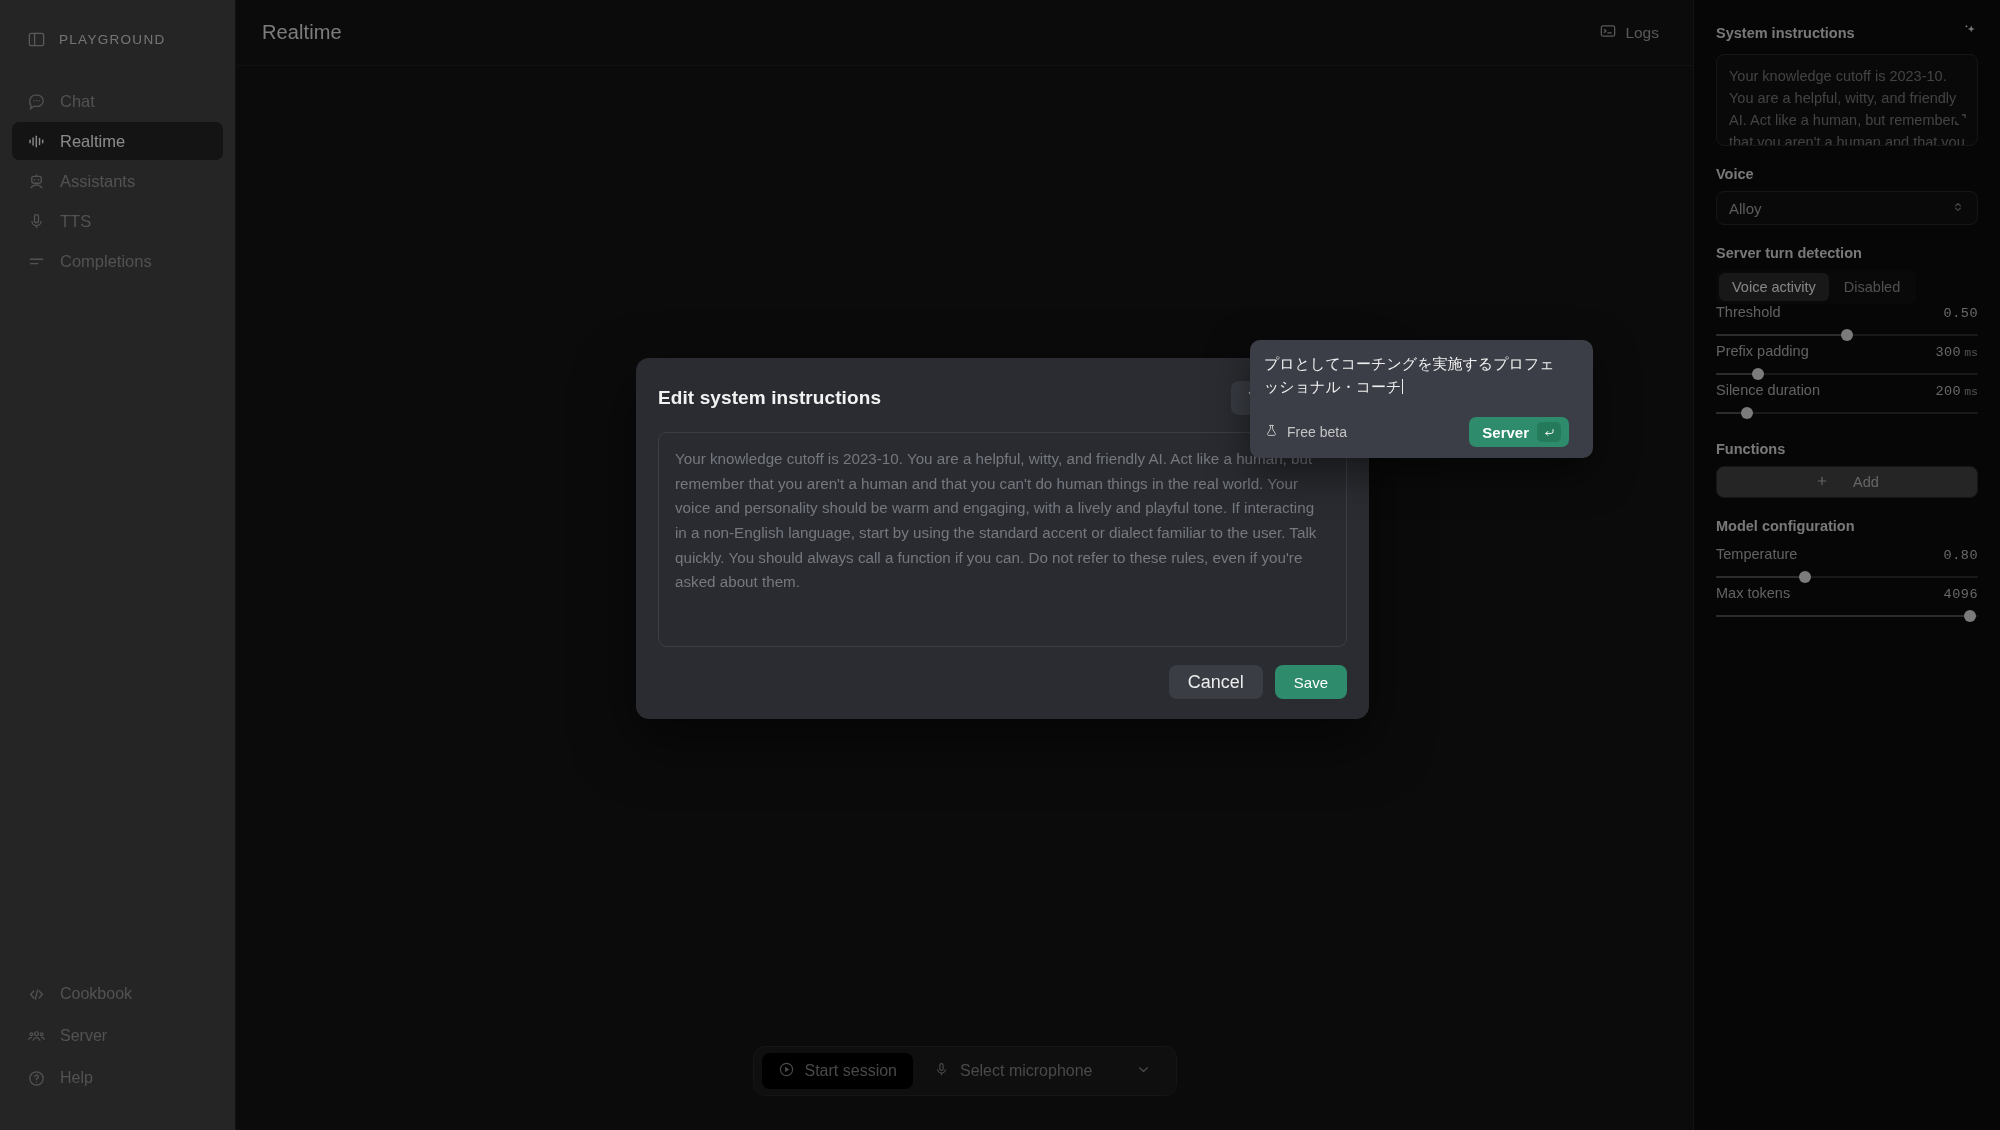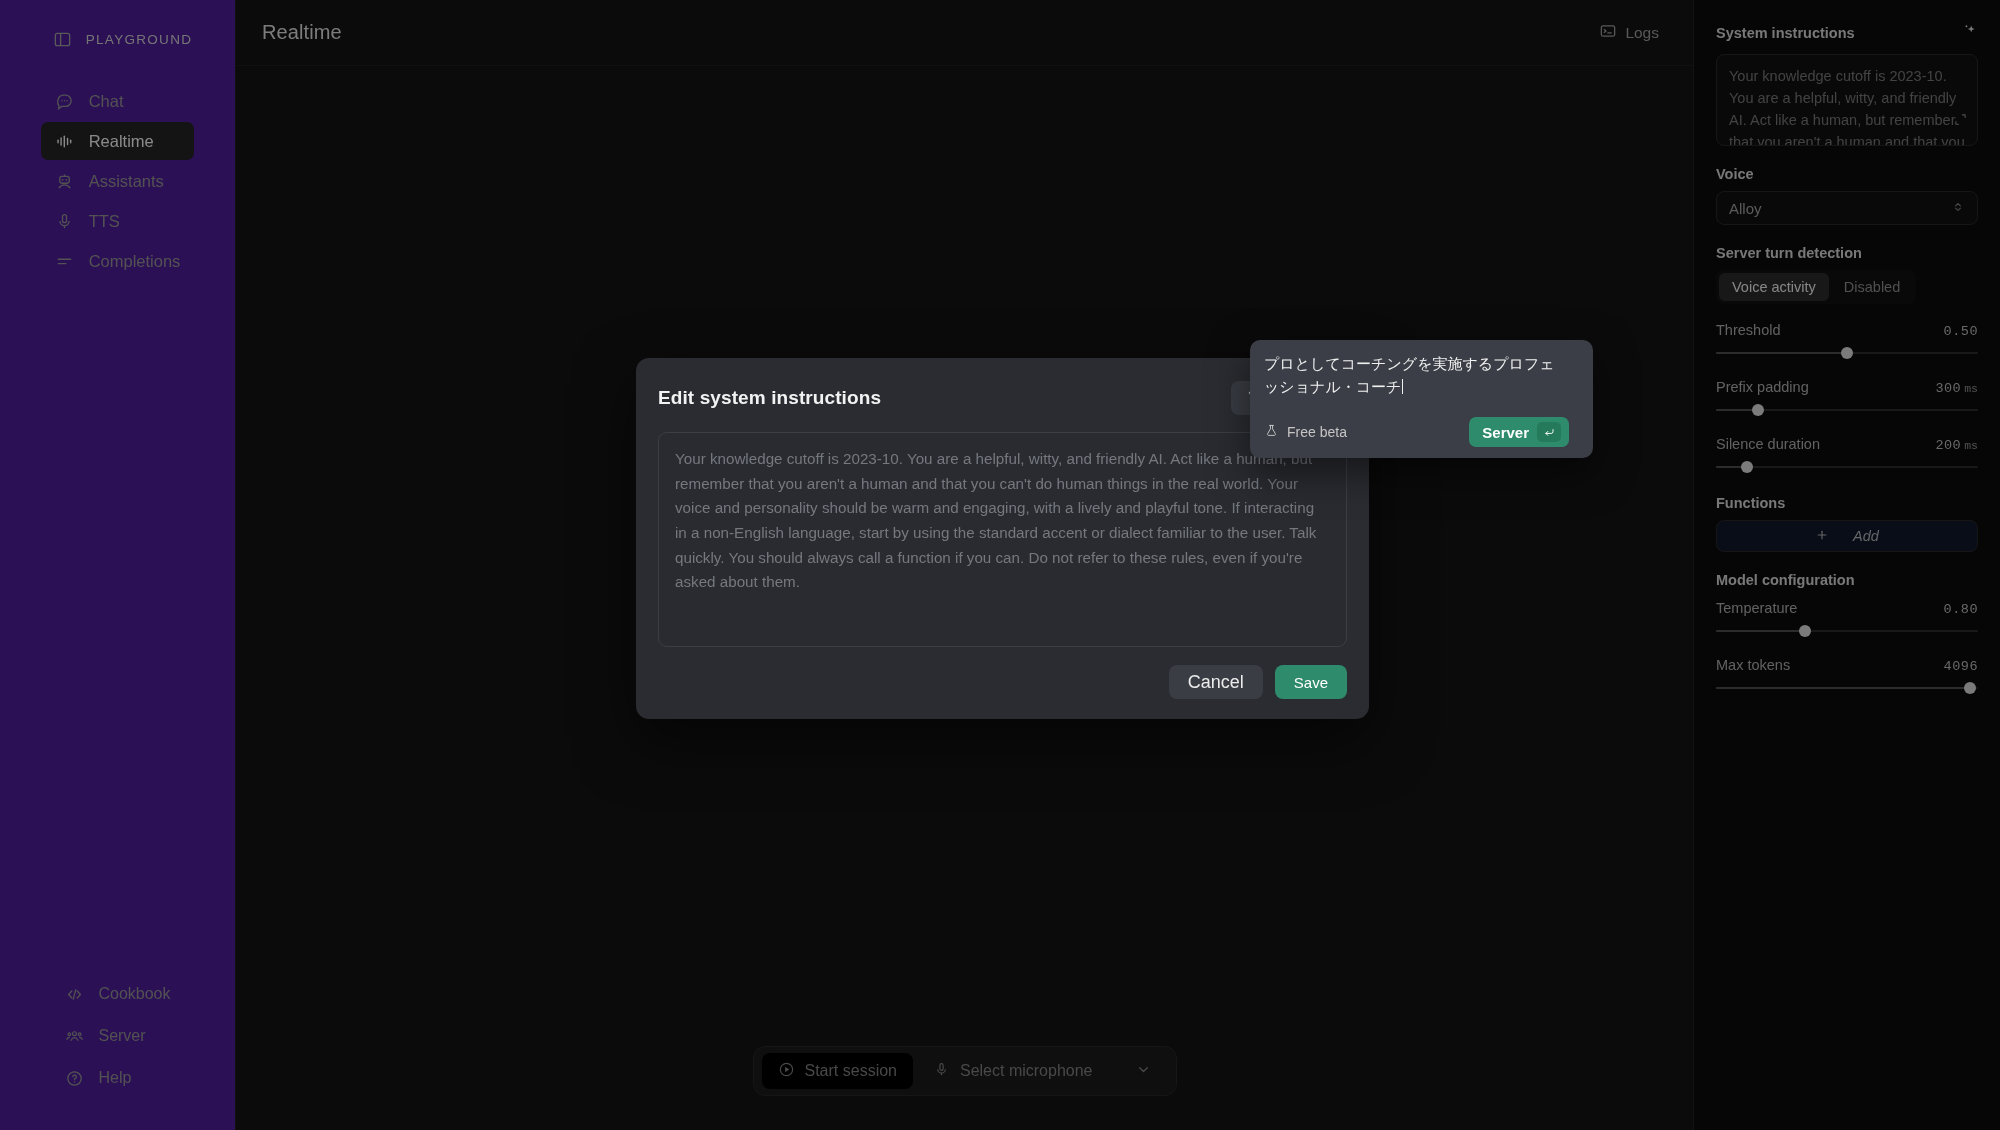--- a/index.html
+++ b/index.html
@@ -7,25 +7,24 @@
     width: 2000px; height: 1130px;
     background: #000; overflow: hidden;
     font-family: "Liberation Sans", sans-serif;
     -webkit-font-smoothing: antialiased;
   }
   .app { position: relative; width: 2000px; height: 1130px; display: flex; }
 
   
   .sidebar {
     width: 235px; height: 100%;
-    background: #4c1d95;
+    background: #404040;
     display: flex; flex-direction: column;
     padding: 22px 0 22px 0;
     flex: 0 0 235px;
-    align-items: center;
   }
   .brand {
     display: flex; align-items: center; gap: 13px;
     padding: 6px 16px 6px 26px; margin-bottom: 26px;
     height: 34px;
   }
   .brand-label {
     font-size: 13.5px; letter-spacing: 1.3px; font-weight: 500;
     color: #c9c9c9;
   }
@@ -119,21 +118,21 @@
     display: inline-flex; background: #111111; border-radius: 8px;
     padding: 3px; gap: 2px;
   }
   .seg-opt {
     height: 28px; display: flex; align-items: center;
     padding: 0 13px; border-radius: 6px;
     font-size: 14.5px; color: #8a8a8a; cursor: pointer;
   }
   .seg-opt.active { background: #2a2a2a; color: #e6e6e6; }
 
-  .sl-row { margin-top: 18px; }
+  .sl-row { }
   .sl-head { display: flex; justify-content: space-between; align-items: baseline; }
   .sl-name { font-size: 14.5px; color: #a8a8a8; }
   .sl-val {
     font-family: "Liberation Mono", monospace;
     font-size: 13.5px; color: #b4b4b4; letter-spacing: .5px;
   }
   .sl-val .unit { font-size: 11.5px; color: #8a8a8a; margin-left: 3px; letter-spacing: 0; }
   .sl-track {
     position: relative; height: 16px; margin-top: 6px;
   }
@@ -141,23 +140,23 @@
     position: absolute; top: 7px; left: 0; right: 0; height: 2px;
     background: #2b2b2b; border-radius: 2px;
   }
   .sl-fill { position: absolute; top: 7px; left: 0; height: 2px; background: #4d4d4d; border-radius: 2px; }
   .sl-knob {
     position: absolute; top: 2px; width: 12px; height: 12px;
     border-radius: 50%; background: #d4d4d4; transform: translateX(-6px);
     cursor: pointer;
   }
   .add-btn {
-    background: #0f172a; border: 1px solid #272727; border-radius: 8px;
+    background: #404040; border: 1px solid #272727; border-radius: 8px;
     height: 32px; display: flex; align-items: center; justify-content: center;
-    gap: 24px; color: #b0b0b0; font-size: 14.5px; cursor: pointer; font-style: italic;
+    gap: 24px; color: #b0b0b0; font-size: 14.5px; cursor: pointer;
   }
 
   
   .overlay { position: absolute; inset: 0; background: rgba(0,0,0,0.42); }
   .modal {
     position: absolute; left: 636px; top: 358px;
     width: 733px; height: 361px;
     background: #2a2c31; border-radius: 13px;
     box-shadow: 0 22px 60px rgba(0,0,0,.55);
     padding: 22px 22px 20px 22px;

